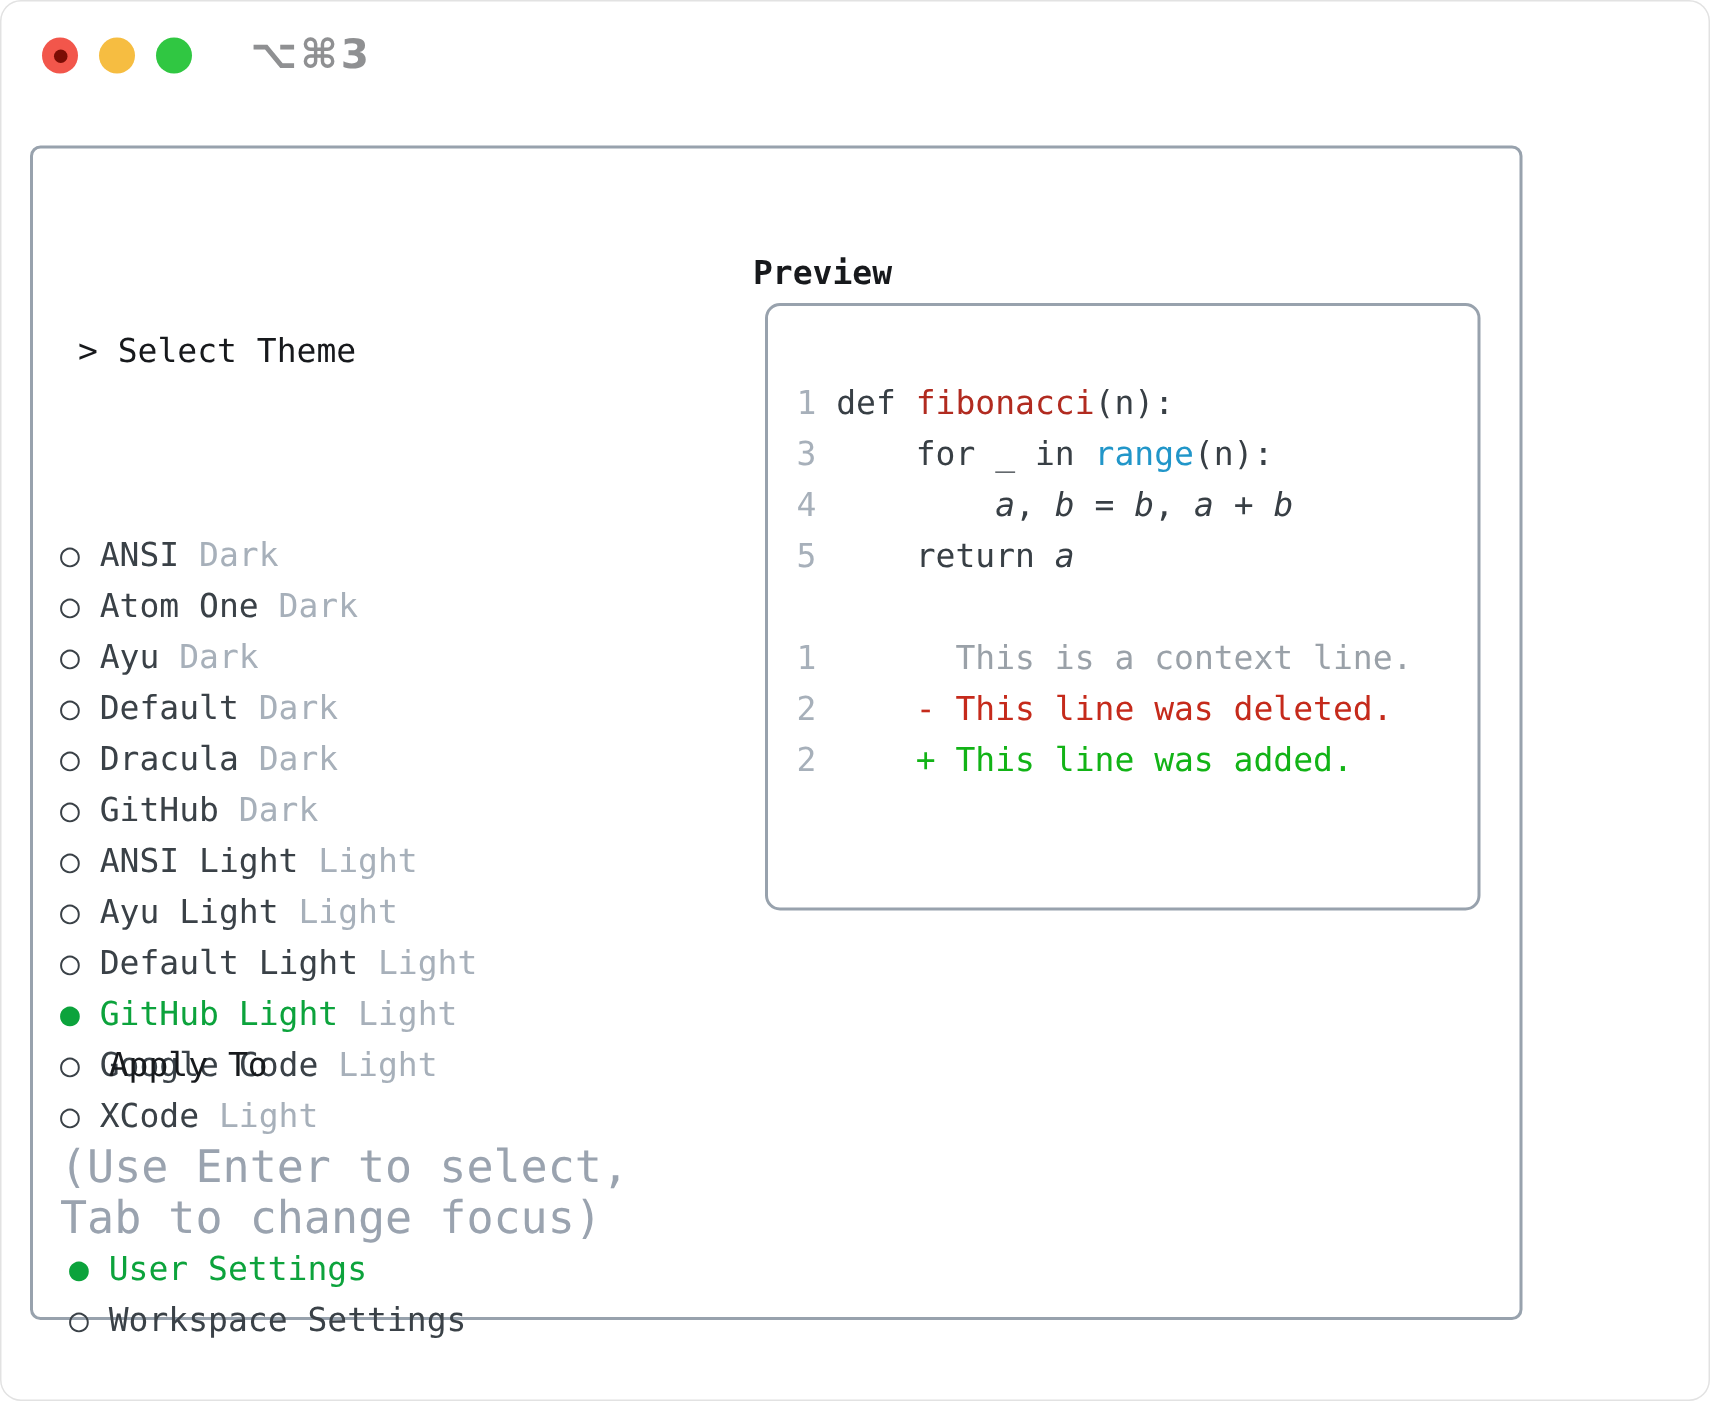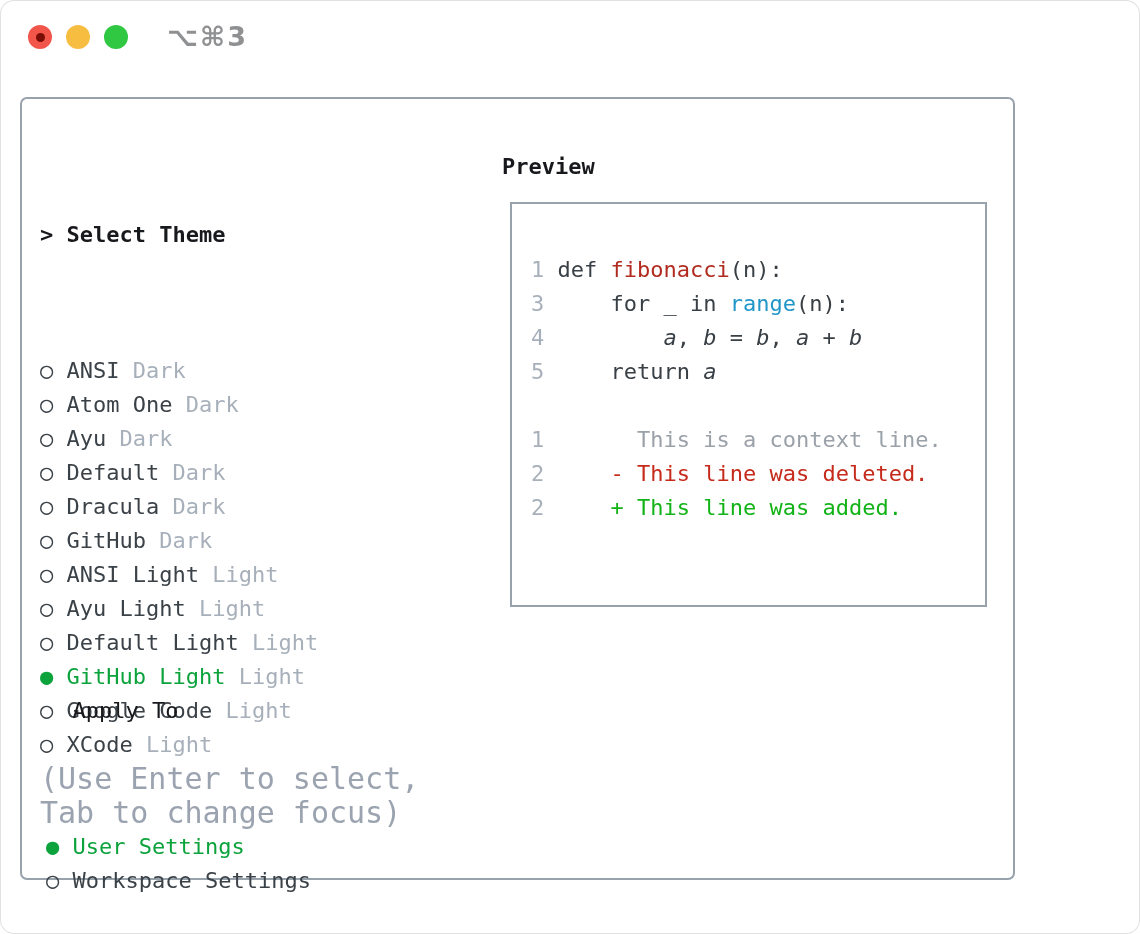--- a/index.html
+++ b/index.html
@@ -20,35 +20,35 @@
             font-weight:bold;font-size:27px;color:#8f9092;letter-spacing:2px;}
 
   
   .panel{position:absolute;left:20px;top:97px;width:995px;height:783px;box-sizing:border-box;
          border:2px solid var(--frame);border-radius:7px;background:#fff;}
 
   .mono{font-size:22px;line-height:34px;white-space:pre;color:var(--fg);}
 
   .theme-list{position:absolute;left:18px;top:51px;}
   .row{white-space:pre;min-height:34px;}
-  .hdr{font-weight:bold;color:var(--hdr);}
+  .hdr{font-weight:normal;color:var(--hdr);margin-left:12px;}
   .kind{color:var(--muted);}
   .bullet{color:var(--fg);}
   .sel .bullet,.sel .label{color:var(--green);}
 
   .apply{position:absolute;left:24px;top:527px;}
   .apply-hdr{color:var(--hdr);}
 
   .help{position:absolute;left:18px;top:663px;width:420px;font-size:30px;line-height:34px;
         color:var(--muted2);white-space:normal;}
 
-  .preview-title{position:absolute;left:480px;top:51px;font-weight:bold;color:var(--hdr);
+  .preview-title{position:absolute;left:480px;top:67px;font-weight:bold;color:var(--hdr);
                  font-size:22px;line-height:34px;}
   .preview-box{position:absolute;left:488px;top:103px;width:477px;height:405px;box-sizing:border-box;
-               border:2px solid var(--frame);border-radius:0;background:#fff;}
+               border:2px solid var(--frame);border-radius:10px;background:#fff;}
   .code{position:absolute;left:19px;top:49px;}
   .code-line{white-space:pre;min-height:34px;font-size:22px;line-height:34px;}
   .lnum{color:var(--muted);}
   .tok-plain{color:var(--code-fg);}
   .tok-func{color:var(--func);}
   .tok-num{color:var(--numc);}
   .tok-builtin{color:var(--builtin);}
   .tok-var{color:var(--code-fg);font-style:italic;}
   .tok-context{color:var(--context);margin-top:33px;}
   .tok-deleted{color:var(--deleted);}

